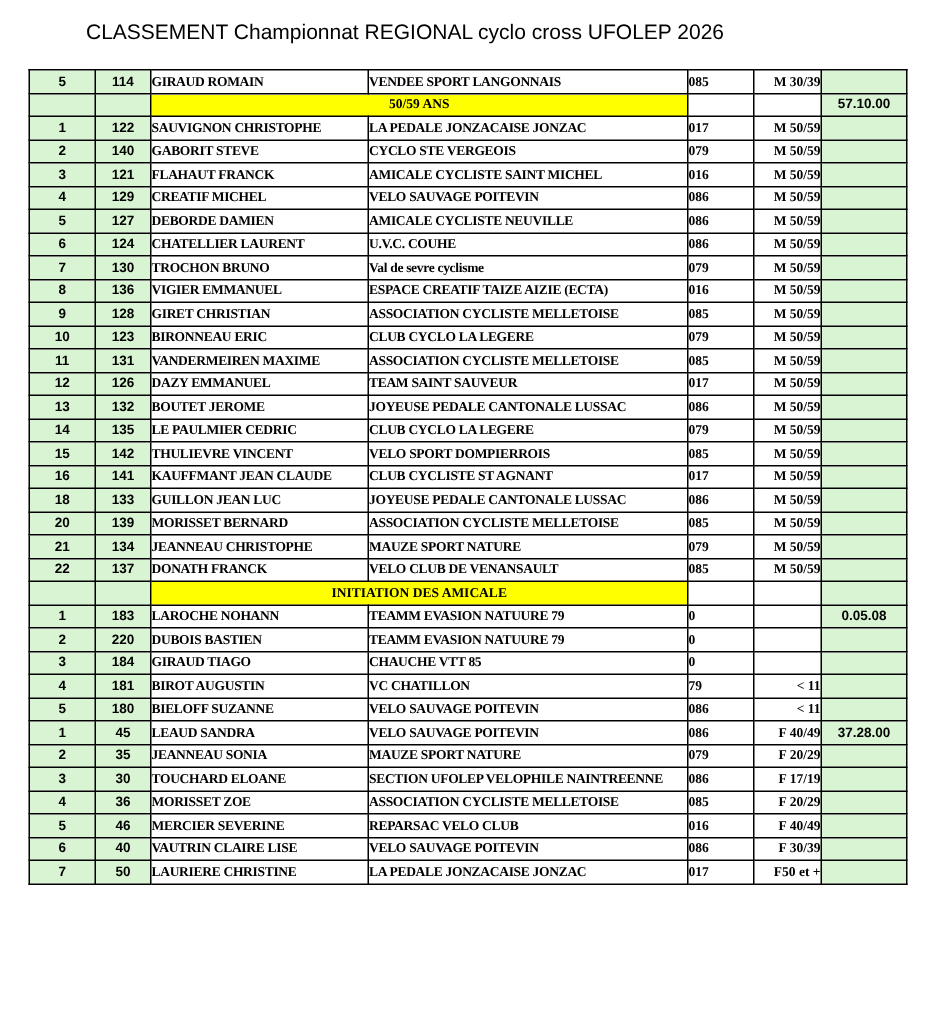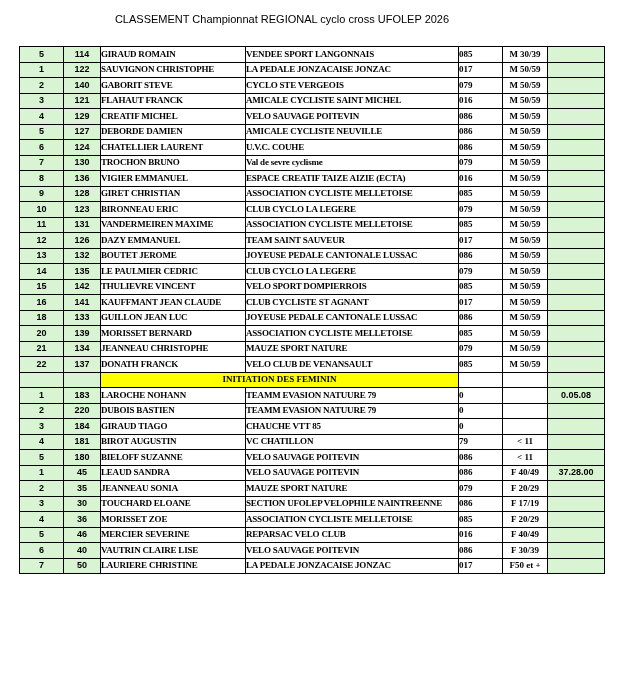--- a/index.html
+++ b/index.html
@@ -1,24 +1,24 @@
 <!DOCTYPE html>
 <html><head>
 <meta charset="utf-8">
 <style>
   html,body{margin:0;padding:0;}
   body{
     width:623px;height:676px;background:#ffffff;position:relative;
     font-family:"Liberation Serif", serif;color:#000;
   }
   .title{
-    position:absolute;top:13px;left:12px;width:540px;
+    position:absolute;top:13px;left:0;width:540px;
     text-align:center;
     font-family:"Liberation Sans", sans-serif;
-    font-size:11px;color:#000;
+    font-size:14px;color:#000;
   }
   table.results{
     position:absolute;left:19px;top:46px;
     border-collapse:collapse;table-layout:fixed;
     width:586px;
   }
   table.results td{
     border:1px solid #000;
     height:15.5px;
     padding:0;
@@ -41,21 +41,21 @@
     text-align:left;
     padding-left:3px;
     letter-spacing:-0.2px;
   }
   td.code{
     font-family:"Liberation Serif", serif;
     font-size:8.5px;
   }
   td.cat{
     font-family:"Liberation Serif", serif;
-    text-align:center;
+    text-align:right;
     padding-left:3px;
     font-size:8.5px;
   }
   td.time{
     font-family:"Liberation Sans", sans-serif;
     text-align:center;
     font-size:9px;
   }
   td.section-label{
     background:var(--yellow,#ffff00);
@@ -83,20 +83,28 @@
       <tr>
         <td class="pos g">5</td>
         <td class="bib g">114</td>
         <td class="name">GIRAUD ROMAIN</td>
         <td class="club">VENDEE SPORT LANGONNAIS</td>
         <td class="code">085</td>
         <td class="cat">M 30/39</td>
         <td class="time g"></td>
       </tr>
       <tr>
+        <td class="pos g"></td>
+        <td class="bib g"></td>
+        <td class="section-label" colspan="2">50/59 ANS</td>
+        <td class="code"></td>
+        <td class="cat"></td>
+        <td class="time g">57.10.00</td>
+      </tr>
+      <tr>
         <td class="pos g">1</td>
         <td class="bib g">122</td>
         <td class="name">SAUVIGNON CHRISTOPHE</td>
         <td class="club">LA PEDALE JONZACAISE JONZAC</td>
         <td class="code">017</td>
         <td class="cat">M 50/59</td>
         <td class="time g"></td>
       </tr>
       <tr>
         <td class="pos g">2</td>
@@ -265,21 +273,21 @@
         <td class="bib g">137</td>
         <td class="name">DONATH FRANCK</td>
         <td class="club">VELO CLUB DE VENANSAULT</td>
         <td class="code">085</td>
         <td class="cat">M 50/59</td>
         <td class="time g"></td>
       </tr>
       <tr>
         <td class="pos g"></td>
         <td class="bib g"></td>
-        <td class="section-label" colspan="2">INITIATION DES FEMININ</td>
+        <td class="section-label" colspan="2">INITIATION DES AMICALE</td>
         <td class="code"></td>
         <td class="cat"></td>
         <td class="time g"></td>
       </tr>
       <tr>
         <td class="pos g">1</td>
         <td class="bib g">183</td>
         <td class="name">LAROCHE NOHANN</td>
         <td class="club">TEAMM EVASION NATUURE 79</td>
         <td class="code">0</td>

